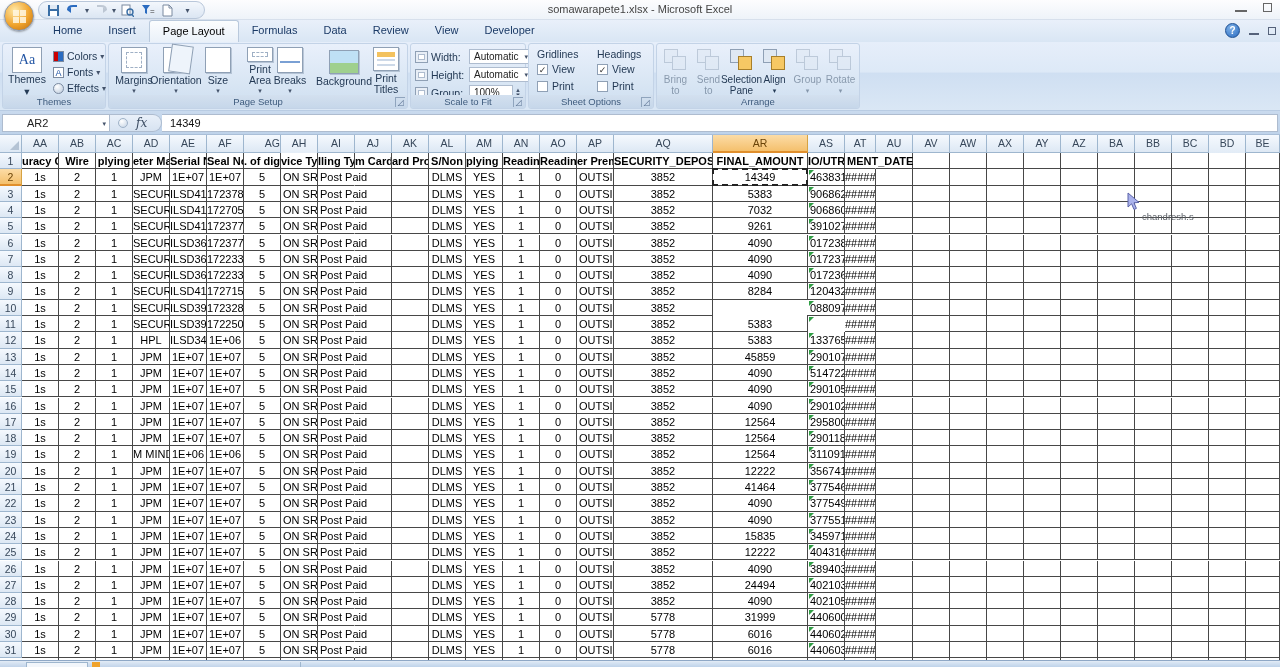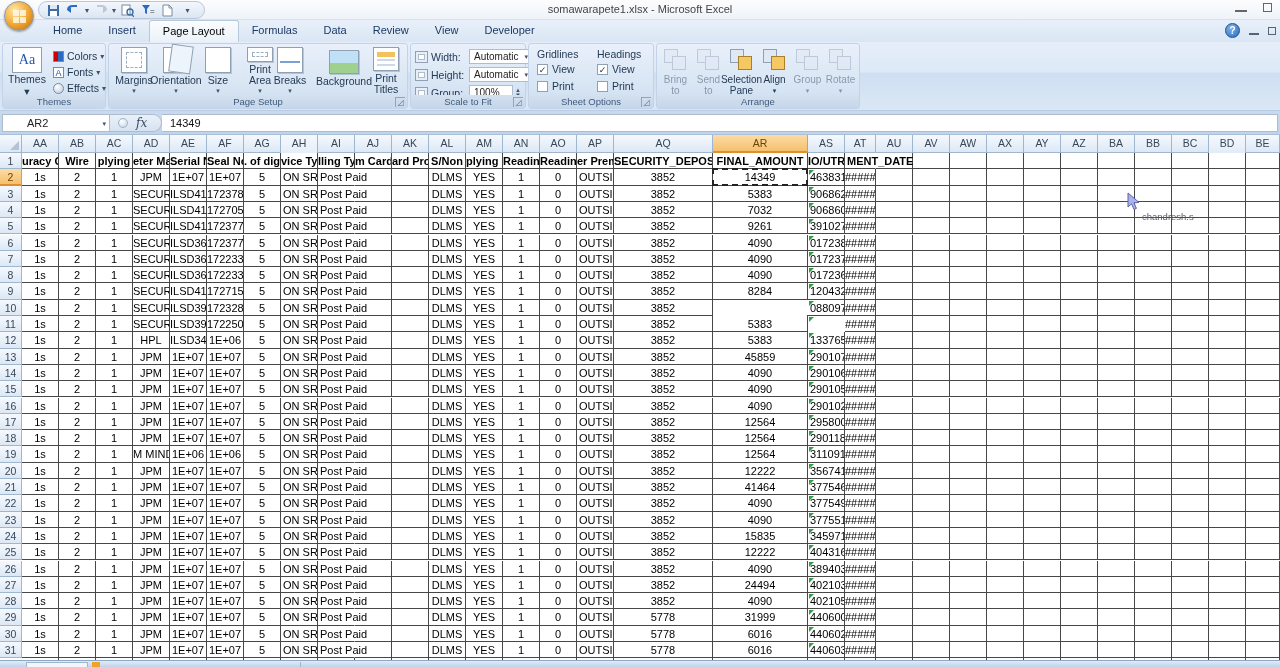--- a/index.html
+++ b/index.html
@@ -446,21 +446,21 @@
   <div class="grid" id="grid">
       <div class="selall" style="left: 0px; top: 0px; width: 22px; height: 18px;">
         <div class="selall-tri"></div>
       </div>
       <div class="colhead" style="left: 22px; top: 0px; width: 37px; height: 18px; line-height: 16px;">AA</div>
       <div class="colhead" style="left: 59px; top: 0px; width: 37px; height: 18px; line-height: 16px;">AB</div>
       <div class="colhead" style="left: 96px; top: 0px; width: 37px; height: 18px; line-height: 16px;">AC</div>
       <div class="colhead" style="left: 133px; top: 0px; width: 37px; height: 18px; line-height: 16px;">AD</div>
       <div class="colhead" style="left: 170px; top: 0px; width: 37px; height: 18px; line-height: 16px;">AE</div>
       <div class="colhead" style="left: 207px; top: 0px; width: 37px; height: 18px; line-height: 16px;">AF</div>
-      <div class="colhead" style="left: 244px; top: 0px; width: 37px; height: 18px; line-height: 16px;">AG</div>
+      <div class="colhead" style="left: 244px; top: 0px; width: 37px; height: 18px; line-height: 16px; text-align: right;">AG</div>
       <div class="colhead" style="left: 281px; top: 0px; width: 37px; height: 28px; line-height: 16px;">AH</div>
       <div class="colhead" style="left: 318px; top: 0px; width: 37px; height: 18px; line-height: 16px;">AI</div>
       <div class="colhead" style="left: 355px; top: 0px; width: 37px; height: 18px; line-height: 16px;">AJ</div>
       <div class="colhead" style="left: 392px; top: 0px; width: 37px; height: 18px; line-height: 16px;">AK</div>
       <div class="colhead" style="left: 429px; top: 0px; width: 37px; height: 18px; line-height: 16px;">AL</div>
       <div class="colhead" style="left: 466px; top: 0px; width: 37px; height: 18px; line-height: 16px;">AM</div>
       <div class="colhead" style="left: 503px; top: 0px; width: 37px; height: 18px; line-height: 16px;">AN</div>
       <div class="colhead" style="left: 540px; top: 0px; width: 37px; height: 18px; line-height: 16px;">AO</div>
       <div class="colhead" style="left: 577px; top: 0px; width: 37px; height: 18px; line-height: 16px;">AP</div>
       <div class="colhead" style="left: 614px; top: 0px; width: 99px; height: 18px; line-height: 16px;">AQ</div>
@@ -918,21 +918,21 @@
       <div class="cell left spill" style="left: 318px; top: 229.9px; width: 37px; height: 16.3px; line-height: 16.3px;">Post Paid</div>
       <div class="cell" style="left: 355px; top: 229.9px; width: 37px; height: 16.3px; line-height: 16.3px;"></div>
       <div class="cell" style="left: 392px; top: 229.9px; width: 37px; height: 16.3px; line-height: 16.3px;"></div>
       <div class="cell" style="left: 429px; top: 229.9px; width: 37px; height: 16.3px; line-height: 16.3px;">DLMS</div>
       <div class="cell" style="left: 466px; top: 229.9px; width: 37px; height: 16.3px; line-height: 16.3px;">YES</div>
       <div class="cell" style="left: 503px; top: 229.9px; width: 37px; height: 16.3px; line-height: 16.3px;">1</div>
       <div class="cell" style="left: 540px; top: 229.9px; width: 37px; height: 16.3px; line-height: 16.3px;">0</div>
       <div class="cell left" style="left: 577px; top: 229.9px; width: 37px; height: 16.3px; line-height: 16.3px;">OUTSIDE</div>
       <div class="cell" style="left: 614px; top: 229.9px; width: 99px; height: 16.3px; line-height: 16.3px;">3852</div>
       <div class="cell" style="left: 713px; top: 229.9px; width: 95px; height: 16.3px; line-height: 16.3px;">4090</div>
-      <div class="cell left" style="left: 808px; top: 229.9px; width: 37px; height: 16.3px; line-height: 16.3px;">290106</div>
+      <div class="cell left" style="left: 808px; top: 229.9px; width: 37px; height: 16.3px; line-height: 16.3px;">514722</div>
       <div class="gtri" style="left: 809px; top: 230.9px;"></div>
       <div class="cell" style="left: 845px; top: 229.9px; width: 31px; height: 16.3px; line-height: 16.3px;">#####</div>
       <div class="cell" style="left: 876px; top: 229.9px; width: 37px; height: 16.3px; line-height: 16.3px;"></div>
       <div class="cell" style="left: 913px; top: 229.9px; width: 37px; height: 16.3px; line-height: 16.3px;"></div>
       <div class="cell" style="left: 950px; top: 229.9px; width: 37px; height: 16.3px; line-height: 16.3px;"></div>
       <div class="cell" style="left: 987px; top: 229.9px; width: 37px; height: 16.3px; line-height: 16.3px;"></div>
       <div class="cell" style="left: 1024px; top: 229.9px; width: 37px; height: 16.3px; line-height: 16.3px;"></div>
       <div class="cell" style="left: 1061px; top: 229.9px; width: 37px; height: 16.3px; line-height: 16.3px;"></div>
       <div class="cell" style="left: 1098px; top: 229.9px; width: 37px; height: 16.3px; line-height: 16.3px;"></div>
       <div class="cell" style="left: 1135px; top: 229.9px; width: 37px; height: 16.3px; line-height: 16.3px;"></div>

